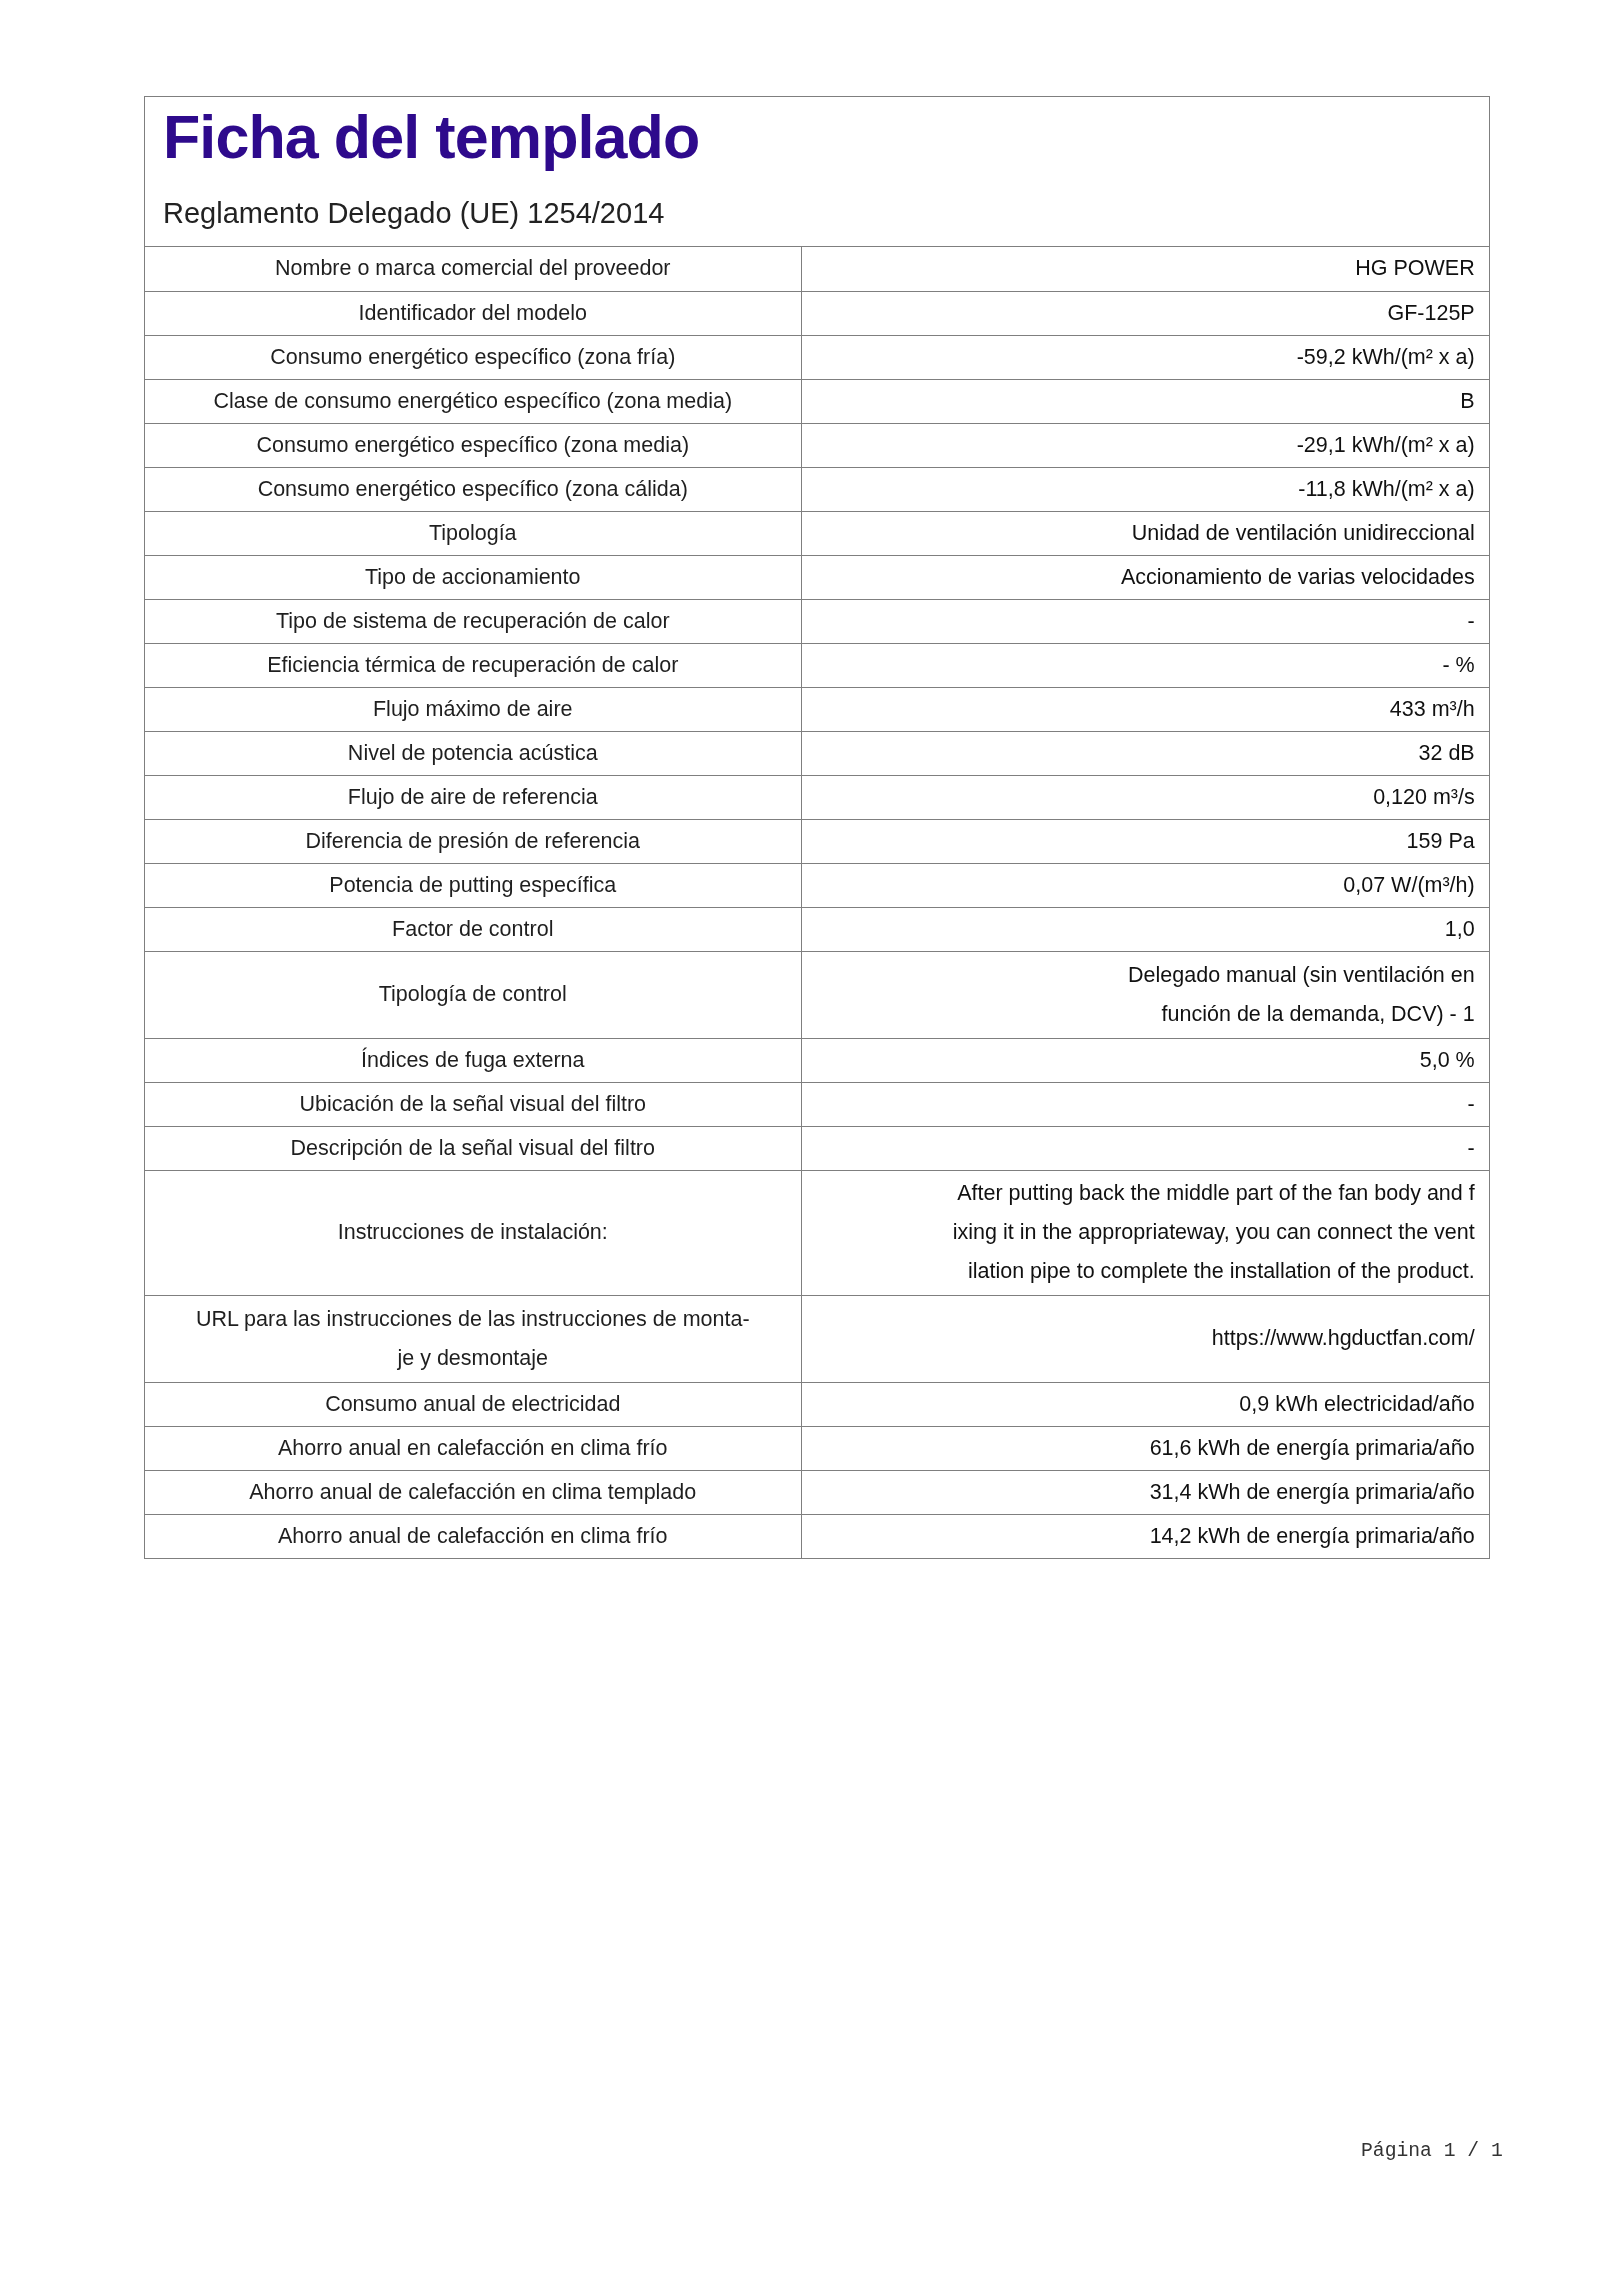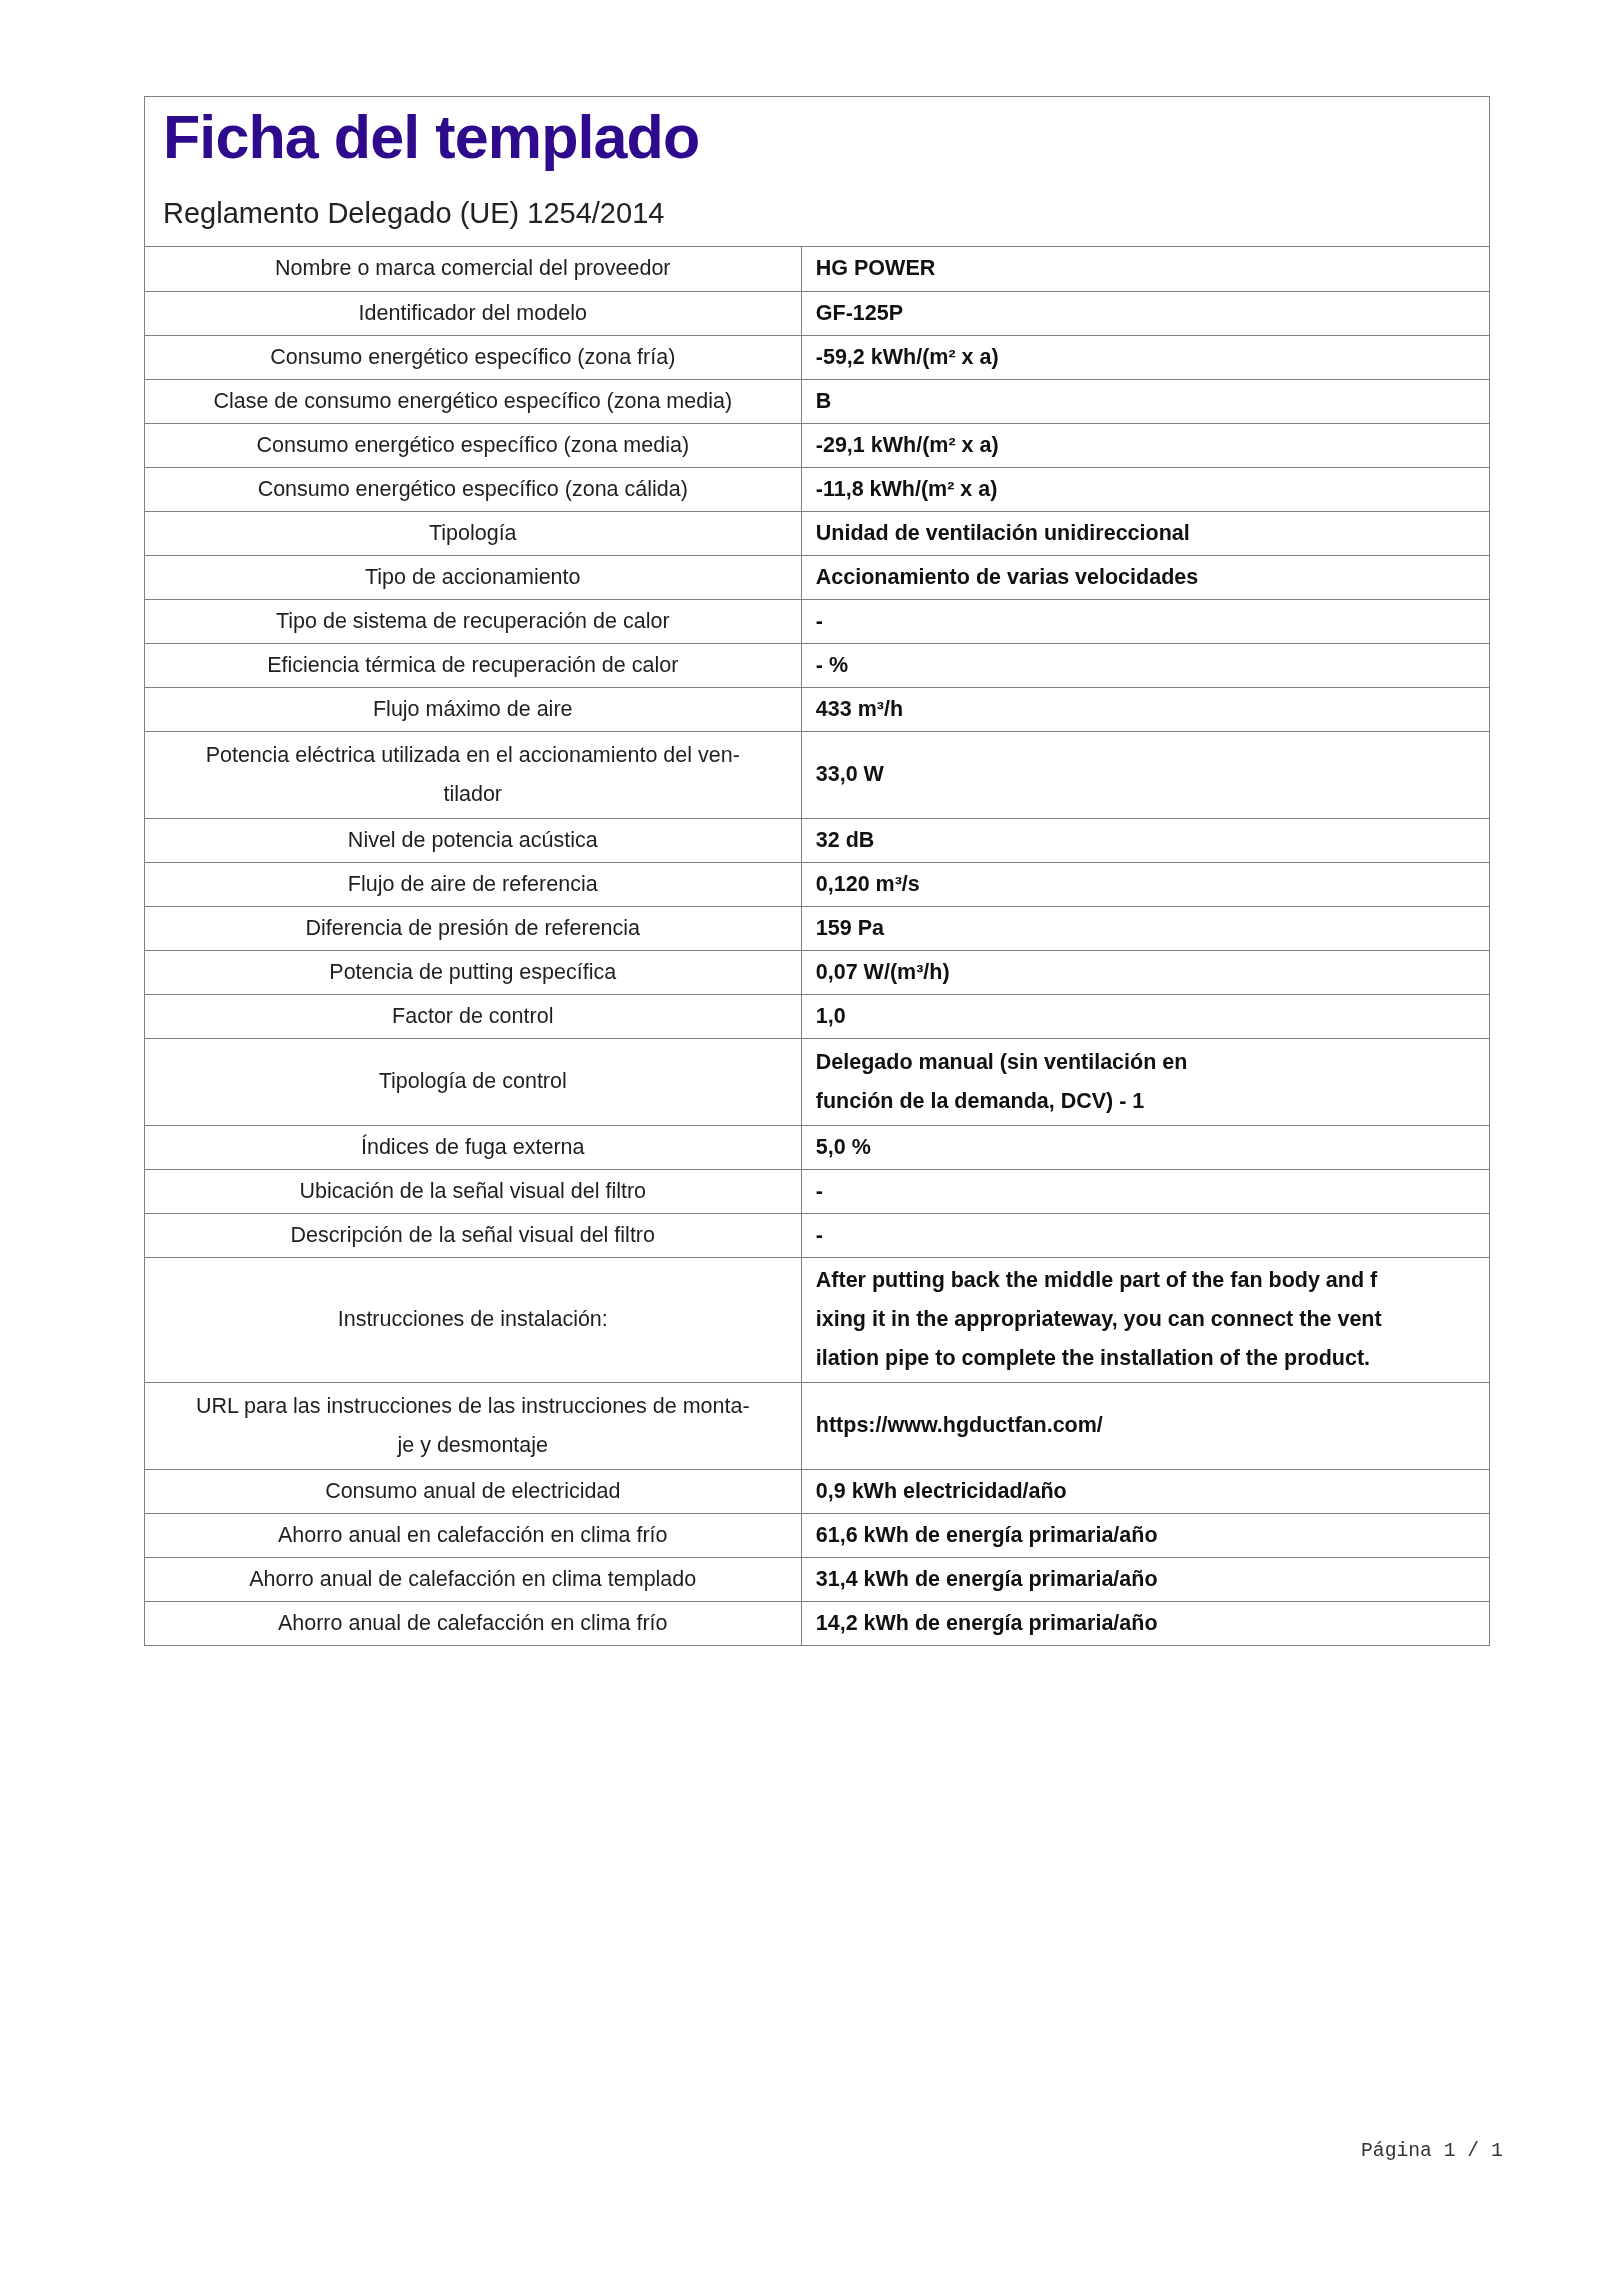--- a/index.html
+++ b/index.html
@@ -63,22 +63,22 @@
       box-sizing: border-box;
       vertical-align: middle;
     }
     table.spec tr:first-child td { border-top: none; }
     table.spec td.label {
       border-right: 1.3px solid #7f7f7f;
       color: #1f1f1f;
       text-align: center;
     }
     table.spec td.value {
-      text-align: left;
-      font-weight: bold;
+      text-align: right;
+      font-weight: normal;
       color: #111;
     }
     table.spec tr.h2 td { height: 87px; }
     table.spec tr.h3 td { height: 125px; }
     .line { display: block; }
     .footer {
       position: absolute;
       left: 1361px;
       top: 2140px;
       font-size: 19.7px;
@@ -181,29 +181,20 @@
           </td>
         </tr>
         <tr>
           <td class="label">
             <span class="line">Flujo máximo de aire</span>
           </td>
           <td class="value">
             <span class="line">433 m³/h</span>
           </td>
         </tr>
-        <tr class="h2">
-          <td class="label">
-            <span class="line">Potencia eléctrica utilizada en el accionamiento del ven-</span>
-            <span class="line">tilador</span>
-          </td>
-          <td class="value">
-            <span class="line">33,0 W</span>
-          </td>
-        </tr>
         <tr>
           <td class="label">
             <span class="line">Nivel de potencia acústica</span>
           </td>
           <td class="value">
             <span class="line">32 dB</span>
           </td>
         </tr>
         <tr>
           <td class="label">

